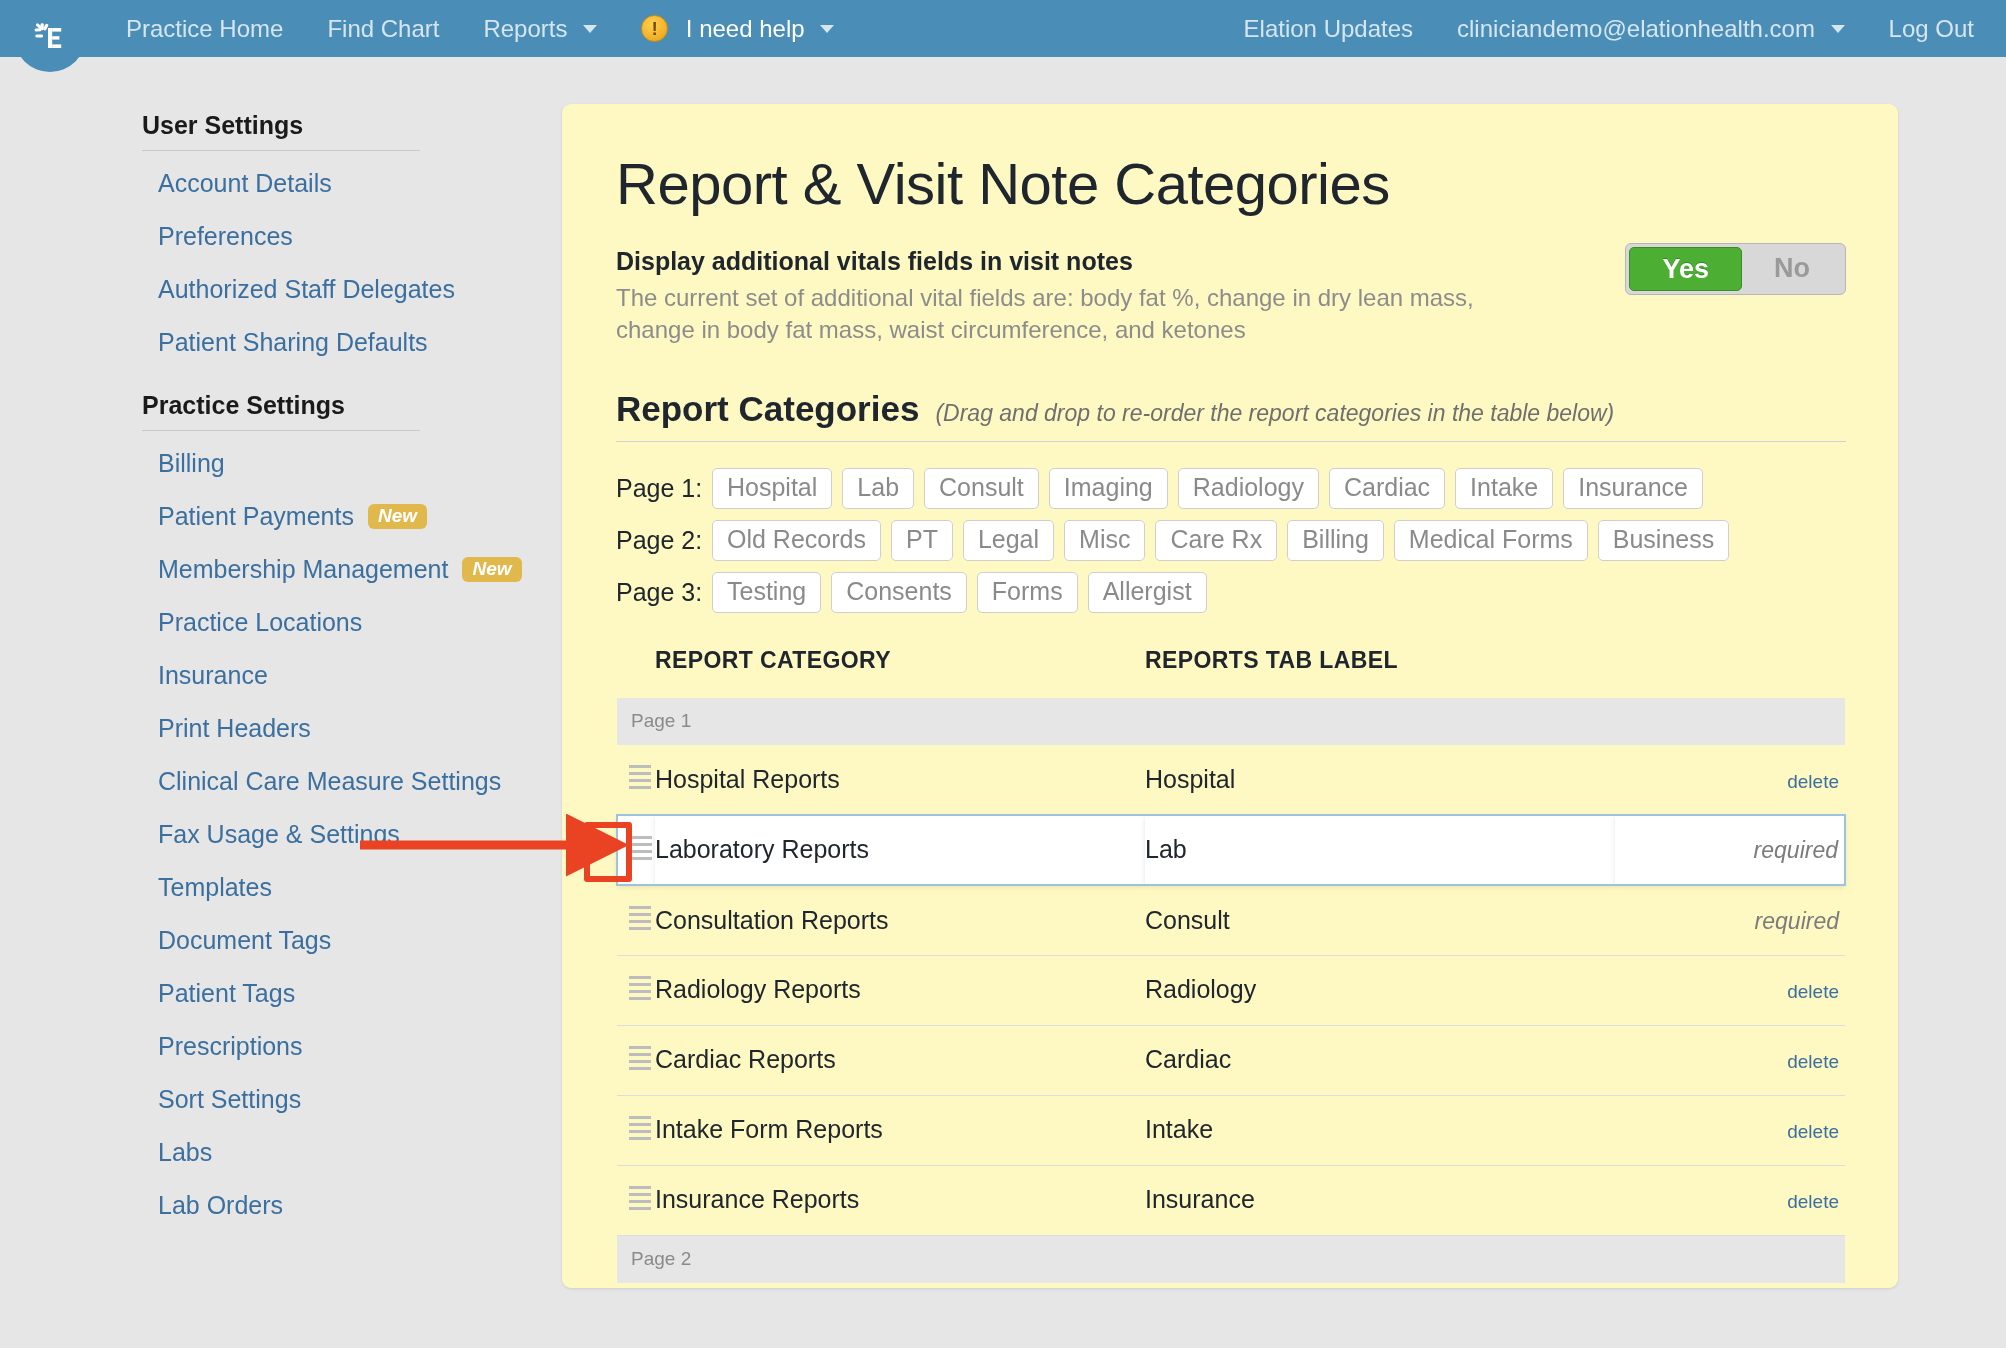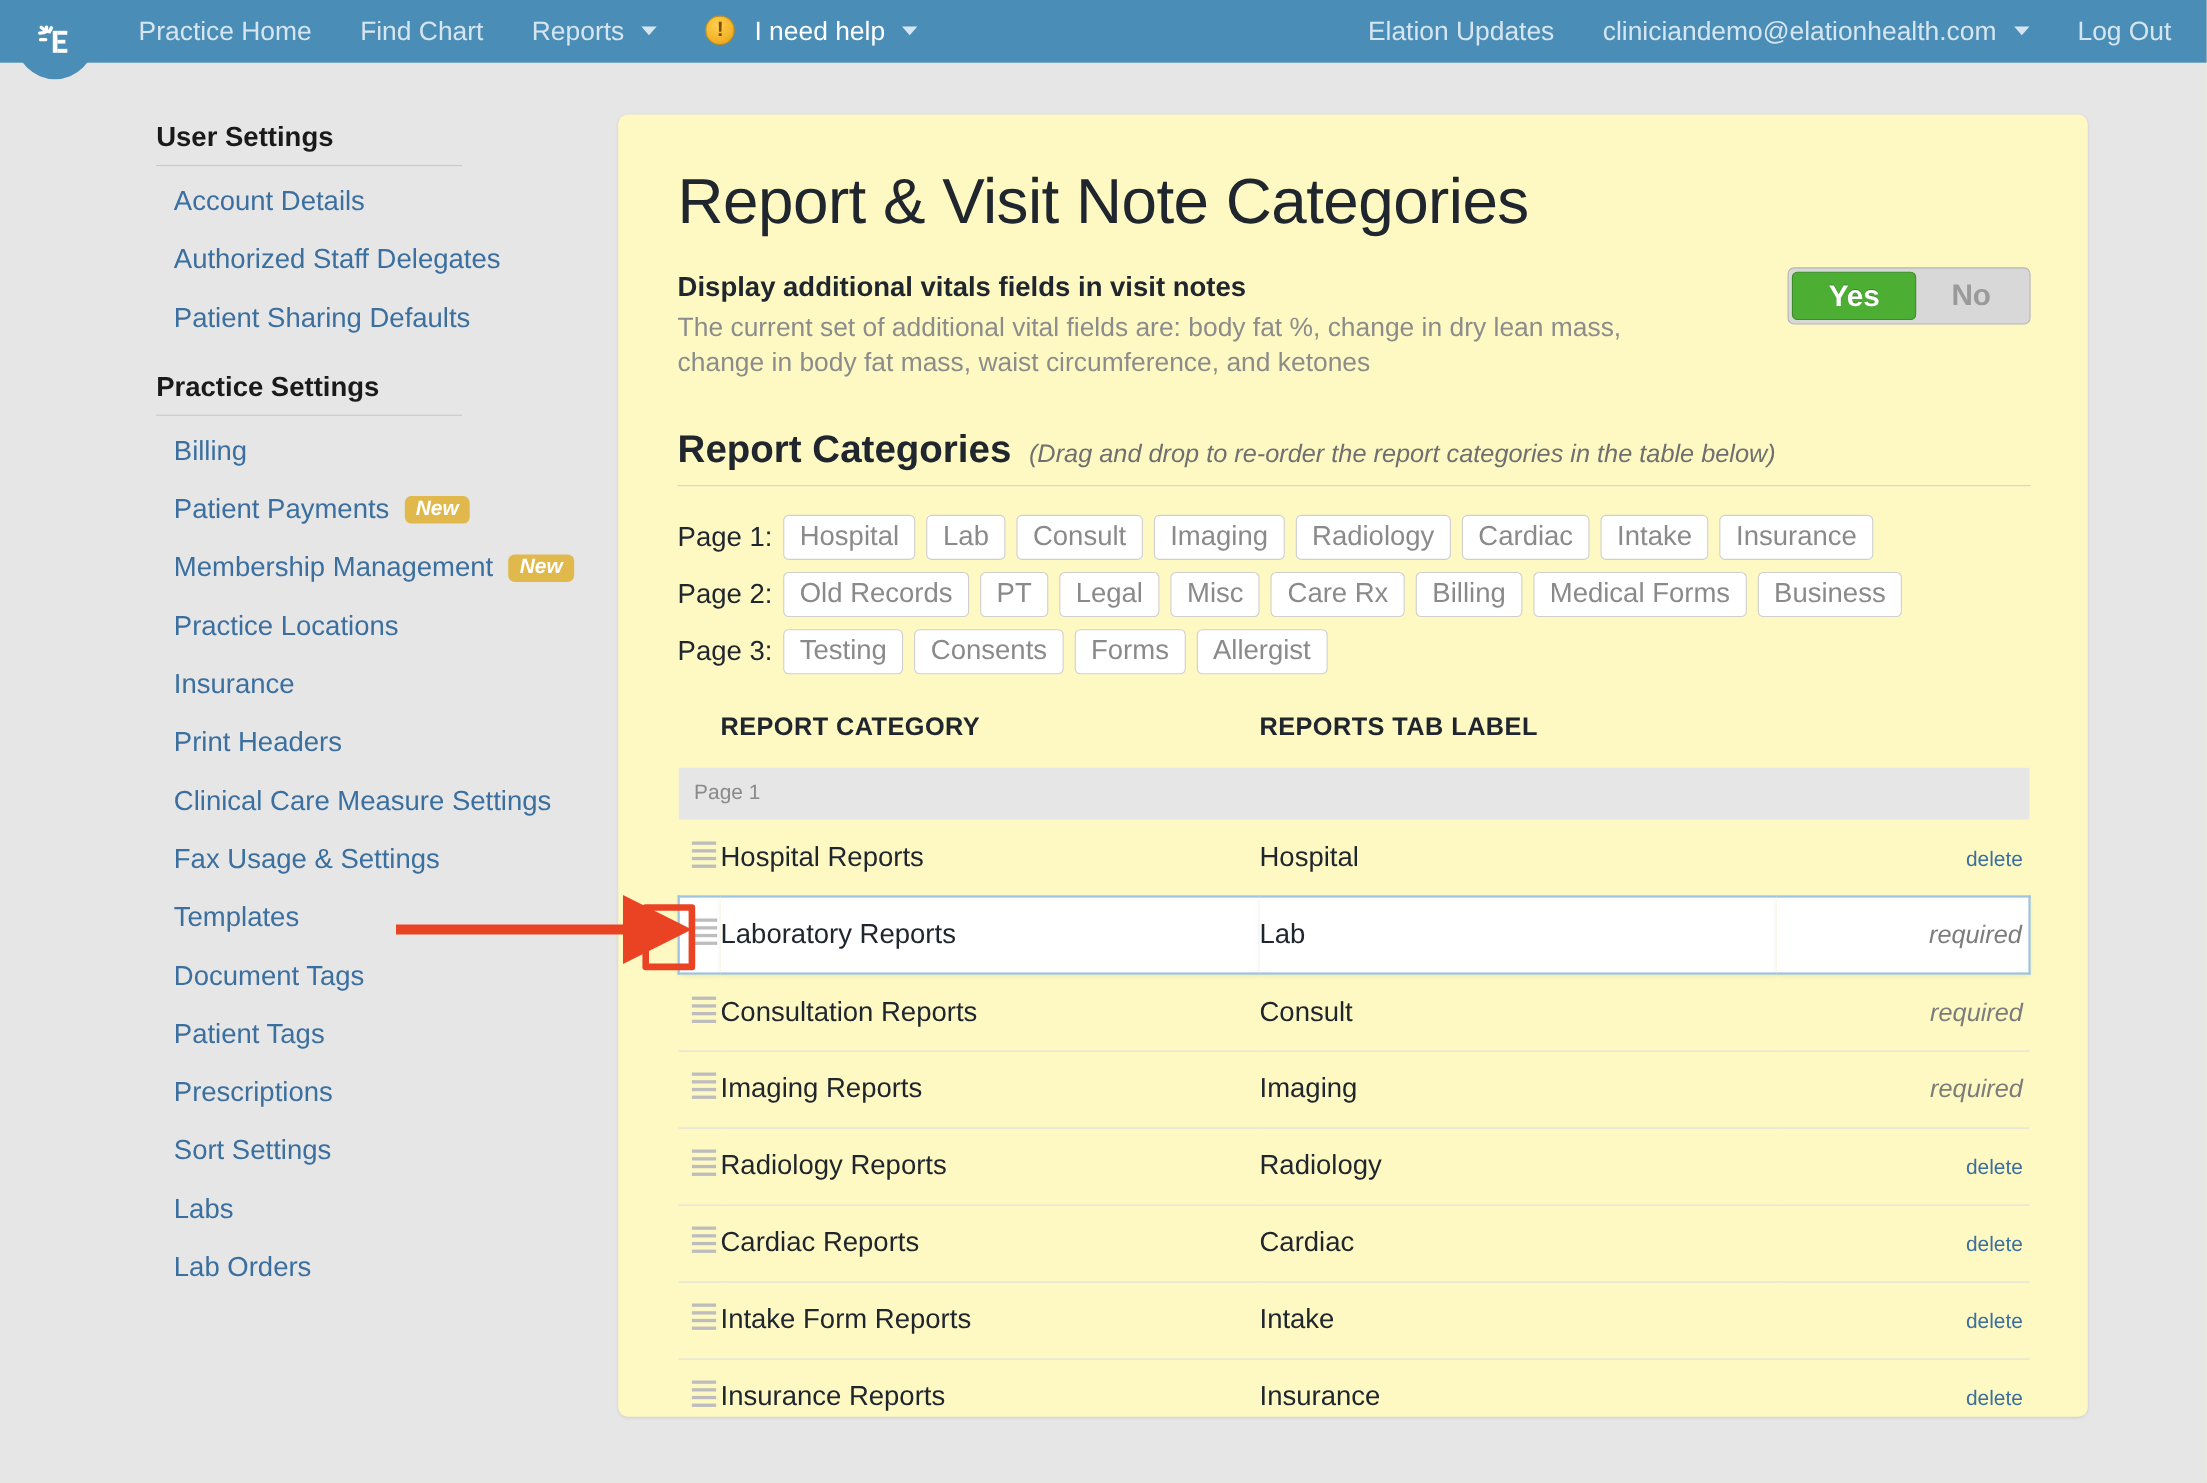--- a/index.html
+++ b/index.html
@@ -287,20 +287,23 @@
 </div>
 
 <div id="sidebar">
   <div style="height:54px"></div>
   <div id="sidebar-groups">
       <div class="side-group-title">User Settings</div>
       <div class="side-rule"></div>
       <div style="height: 6px;"></div>
       <div class="side-link">
         <span>Account Details</span>
+      </div>
+      <div class="side-link">
+        <span>Preferences</span>
       </div>
       <div class="side-link">
         <span>Authorized Staff Delegates</span>
       </div>
       <div class="side-link">
         <span>Patient Sharing Defaults</span>
       </div>
       <div style="height: 22px;"></div>
       <div class="side-group-title">Practice Settings</div>
       <div class="side-rule"></div>
@@ -432,26 +435,20 @@
             <td class="c-action"><span class="req-lbl">required</span></td>
           </tr>
           <tr class="data-row">
             <td class="c-handle"><span class="grip"><i></i><i></i><i></i><i></i></span></td>
             <td class="c-name">Consultation Reports</td>
             <td class="c-label">Consult</td>
             <td class="c-action"><span class="req-lbl">required</span></td>
           </tr>
           <tr class="data-row">
             <td class="c-handle"><span class="grip"><i></i><i></i><i></i><i></i></span></td>
-            <td class="c-name">Imaging Reports</td>
-            <td class="c-label">Imaging</td>
-            <td class="c-action"><span class="req-lbl">required</span></td>
-          </tr>
-          <tr class="data-row">
-            <td class="c-handle"><span class="grip"><i></i><i></i><i></i><i></i></span></td>
             <td class="c-name">Radiology Reports</td>
             <td class="c-label">Radiology</td>
             <td class="c-action"><span class="del-link">delete</span></td>
           </tr>
           <tr class="data-row">
             <td class="c-handle"><span class="grip"><i></i><i></i><i></i><i></i></span></td>
             <td class="c-name">Cardiac Reports</td>
             <td class="c-label">Cardiac</td>
             <td class="c-action"><span class="del-link">delete</span></td>
           </tr>

